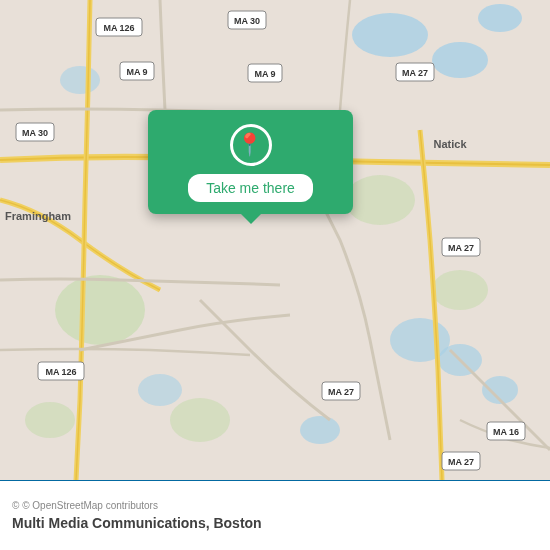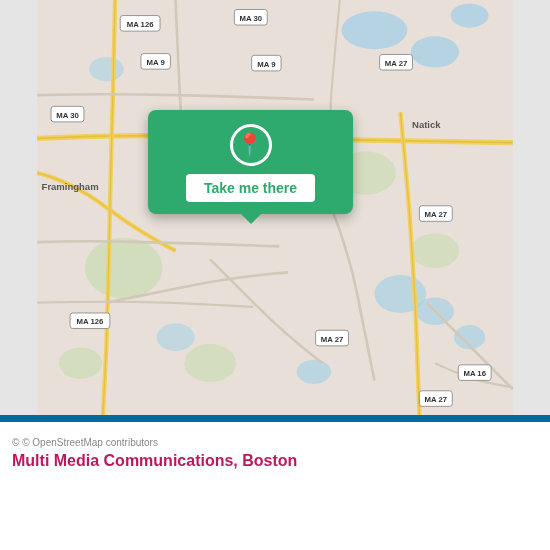--- a/index.html
+++ b/index.html
@@ -7,23 +7,23 @@
       width: 550px;
       height: 550px;
       overflow: hidden;
       font-family: Arial, sans-serif;
       position: relative;
     }
 
     
     #map-container {
       width: 550px;
-      height: 415px;
+      height: 480px;
       position: relative;
-      background-color: #e5e5e5;
+      background-color: #0f766e;
       overflow: hidden;
     }
 
     
     #map-svg {
       width: 100%;
       height: 100%;
     }
 
     
@@ -66,61 +66,61 @@
     #location-pin {
       color: white;
       font-size: 22px;
       line-height: 1;
     }
 
     #take-me-there-btn {
       background: white;
       color: #2eaa6e;
       border: none;
-      border-radius: 4px;
+      border-radius: 12px;
       padding: 6px 18px;
       font-size: 14px;
-      font-weight: bold;
+      font-weight: normal;
       cursor: pointer;
       white-space: nowrap;
     }
 
     
     #bottom-bar {
       width: 550px;
       height: 70px;
       background: white;
       display: flex;
       flex-direction: column;
       justify-content: center;
       padding: 6px 12px;
-      border-top: 7px solid #0369a1;
+      border-top: 1px solid #0369a1;
       position: relative;
     }
 
     #copyright-text {
       font-size: 10px;
       color: #888;
       margin-bottom: 4px;
     }
 
     #copyright-text span {
       color: #888;
     }
 
     #location-name-row {
       display: flex;
       align-items: center;
       justify-content: space-between;
     }
 
     #location-name {
-      font-size: 16px;
+      font-size: 14px;
       font-weight: bold;
-      color: #be185d;
+      color: #404040;
     }
 
     #moovit-logo {
       display: flex;
       align-items: center;
       gap: 4px;
     }
 
     #moovit-icon {
       width: 30px;

